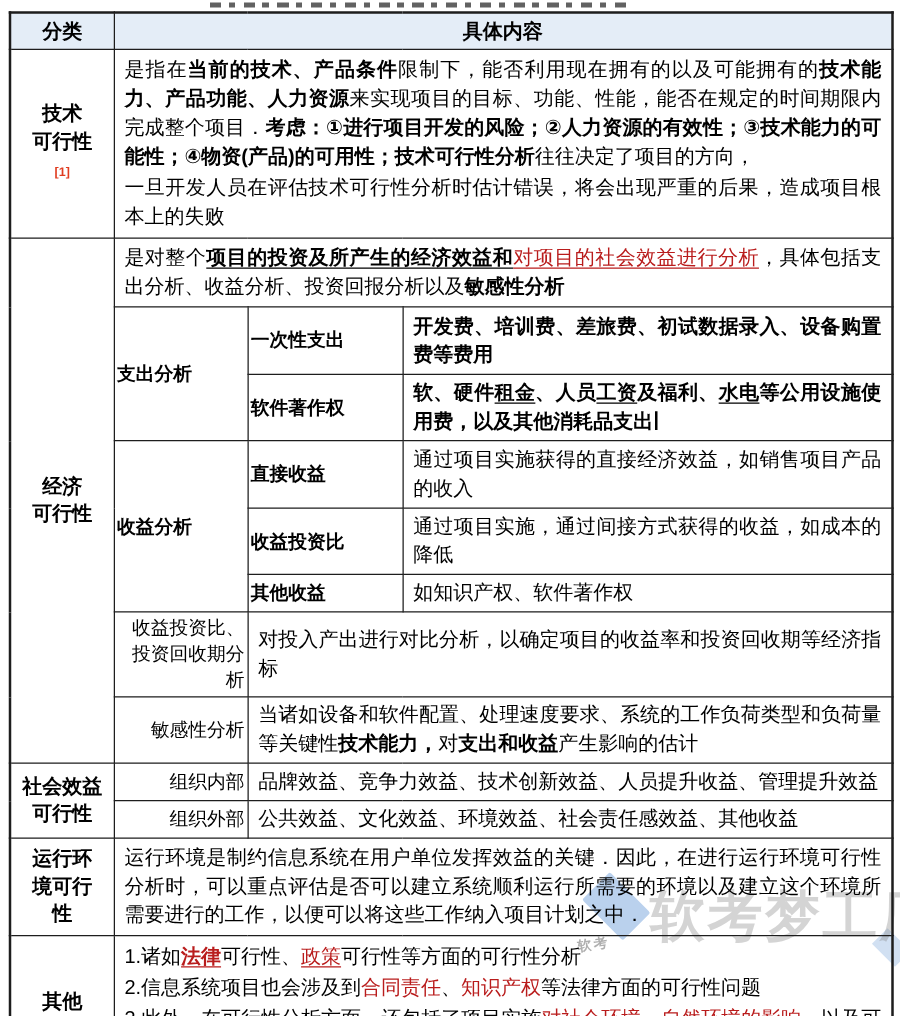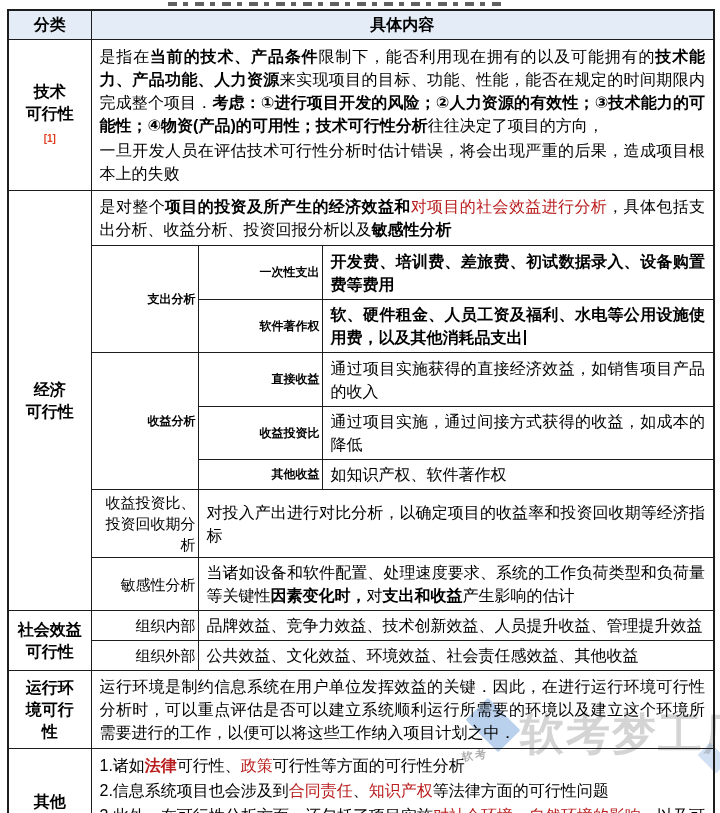--- a/index.html
+++ b/index.html
@@ -40,33 +40,33 @@
   th,td{border:1px solid #1d1d1d;vertical-align:middle;word-break:break-all;}
   table{border:2px solid #1d1d1d;}
   th{
     background:#e4edf7;font-size:16px;font-weight:bold;text-align:center;
     height:26px;padding:1px 6px;
   }
   td.lbl{
     text-align:center;font-weight:bold;font-size:16px;line-height:22px;padding:2px;
   }
   td.sublbl{
-    text-align:right;font-weight:bold;font-size:12px;line-height:21px;padding:2px;
+    text-align:left;font-weight:bold;font-size:15px;line-height:21px;padding:2px;
   }
   td.sublbl-n{
     text-align:right;font-weight:normal;font-size:15px;line-height:21px;padding:2px;
   }
   td.content{
     font-size:16px;line-height:23px;padding:3px 8px;text-align:justify;
     vertical-align:middle;
   }
   .para{margin:2px 0;}
   .b{font-weight:bold;}
   .red{color:#b91c1c;}
-  .u{text-underline-offset:3px;}
+  .u{text-decoration:underline;text-underline-offset:3px;}
   .footnote{display:block;font-size:10px;font-weight:bold;color:#e03c20;margin-top:3px;}
   .cursor{
     display:inline-block;width:2px;height:15px;background:#000;
     vertical-align:-2px;margin-left:1px;
   }
 </style>
 </head>
 <body>
 
 <div class="crop-strip"></div>
@@ -130,21 +130,21 @@
       <td class="sublbl">其他收益</td>
       <td class="content"><span class="">如知识产权、软件著作权</span></td>
     </tr>
 
     <tr style="height:47px">
       <td class="sublbl-n">收益投资比、投资回收期分析</td>
       <td class="content" colspan="2"><span class="">对投入产出进行对比分析，以确定项目的收益率和投资回收期等经济指标</span></td>
     </tr>
     <tr style="height:48px">
       <td class="sublbl-n">敏感性分析</td>
-      <td class="content" colspan="2"><span class="">当诸如设备和软件配置、处理速度要求、系统的工作负荷类型和负荷量等关键性</span><span class="b">因素变化时，</span><span class="">对</span><span class="b">支出和收益</span><span class="">产生影响的估计</span></td>
+      <td class="content" colspan="2"><span class="">当诸如设备和软件配置、处理速度要求、系统的工作负荷类型和负荷量等关键性</span><span class="b">技术能力，</span><span class="">对</span><span class="b">支出和收益</span><span class="">产生影响的估计</span></td>
     </tr>
 
     <tr style="height:30px">
       <td class="lbl" rowspan="2">
         <span>社会效益<br>可行性</span>
       </td>
       <td class="sublbl-n">组织内部</td>
       <td class="content" colspan="2"><span class="">品牌效益、竞争力效益、技术创新效益、人员提升收益、管理提升效益</span></td>
     </tr>
     <tr style="height:27px">

